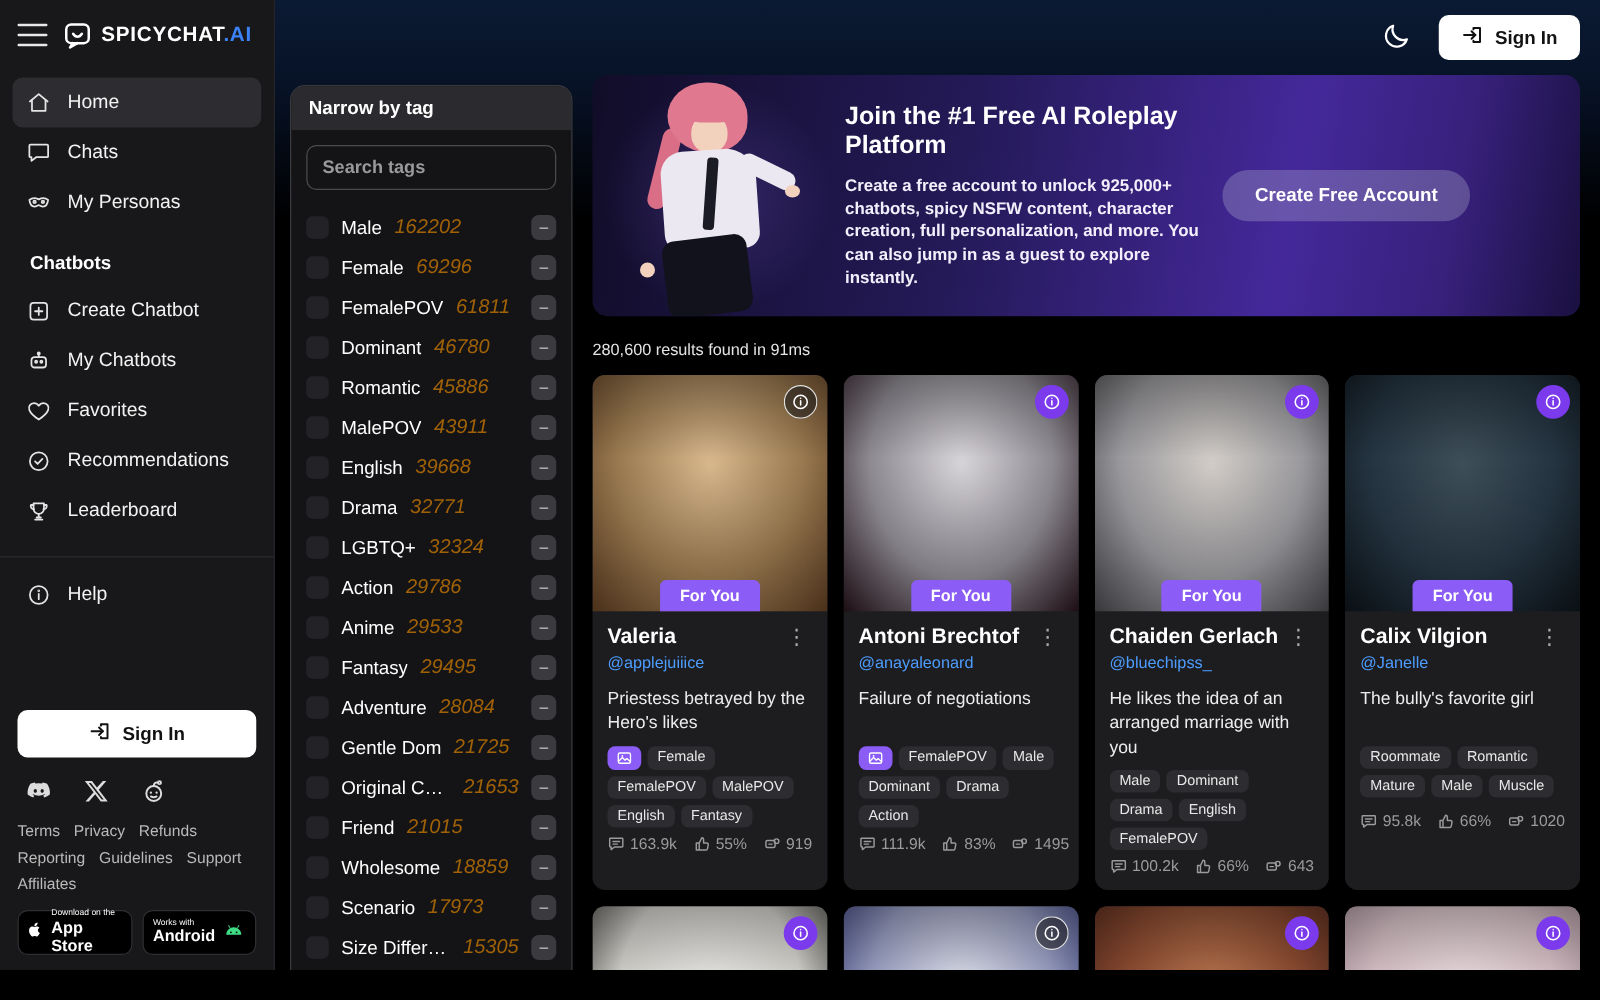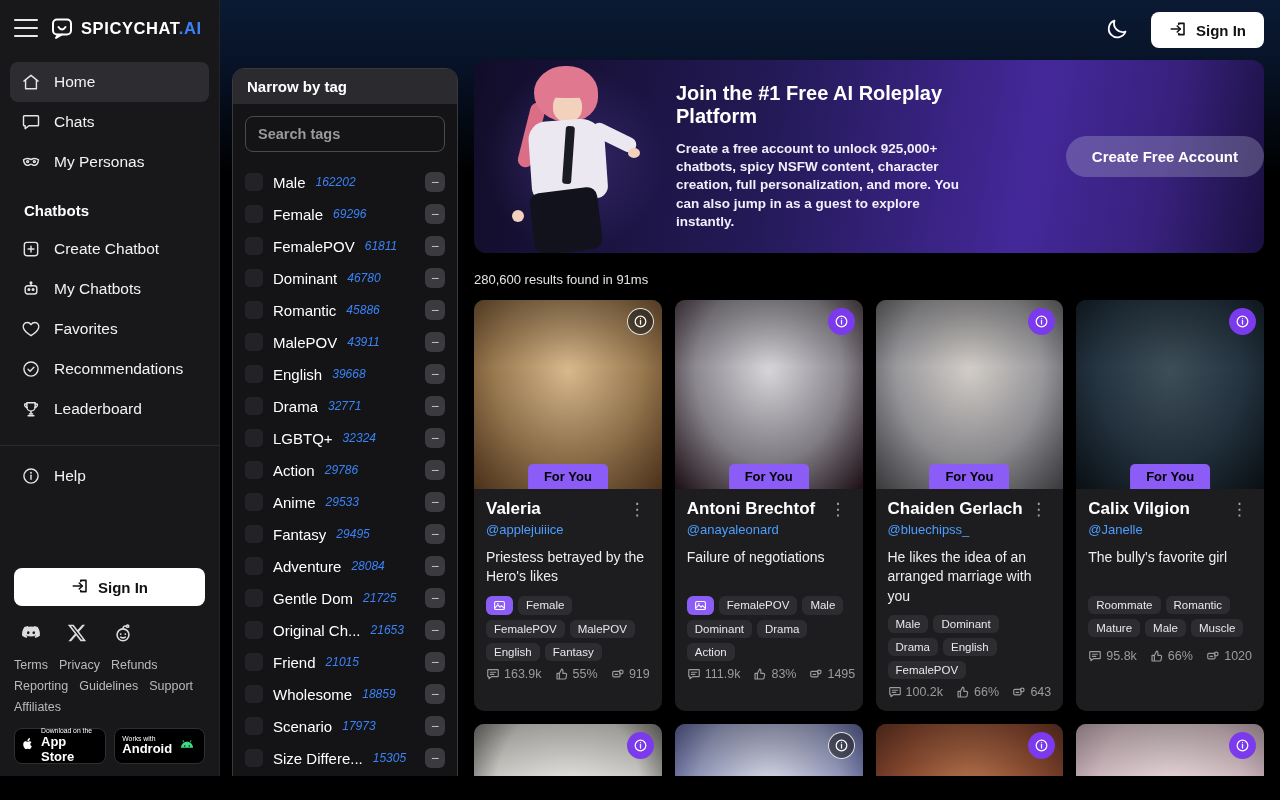--- a/index.html
+++ b/index.html
@@ -50,21 +50,21 @@
   
   .tag-panel { width:226px; flex:none; margin-top:8px; background:#141416; border:1px solid #3a3a3e; border-radius:12px; overflow:hidden; }
   .tag-panel-header { background:#2b2b2f; padding:9px 14px; font-size:15px; font-weight:700; }
   .tag-search { margin:12px 12px 10px; }
   .tag-search input { width:100%; height:36px; background:transparent; border:1px solid #4a4a4f; border-radius:8px; padding:0 12px; color:#e8e8e8; font-size:14.5px; font-family:inherit; outline:none;font-weight:bold; }
   .tag-search input::placeholder { color:#9a9a9a; }
   .tag-list { padding:4px 0 12px; }
   .tag-row { display:flex; align-items:center; height:32px; padding:0 12px; gap:10px; }
   .tag-check { width:18px; height:18px; flex:none; background:#232327; border-radius:5px; border:none; cursor:pointer; }
   .tag-label { font-size:15px; color:#fff; white-space:nowrap; overflow:hidden; text-overflow:ellipsis; }
-  .tag-count { font-size:12px; font-style:italic; color:#3b82f6; flex:none; }
+  .tag-count { font-size:16px; font-style:italic; color:#a16207; flex:none; }
   .tag-minus { margin-left:auto; width:20px; height:20px; flex:none; background:#3a3a3f; color:#c2c2c2; border:none; border-radius:6px; font-size:14px; line-height:1; cursor:pointer; display:flex; align-items:center; justify-content:center; }
 
   
   .main { flex:1; display:flex; flex-direction:column; min-width:0; }
   .hero { height:193px; flex:none; border-radius:12px; overflow:hidden; position:relative; display:flex; align-items:center;
           background:linear-gradient(100deg,#110d28 0%,#241a58 38%,#44289a 70%,#37217c 86%,#1a1040 100%); }
   .hero-art { width:202px; height:100%; position:relative; flex:none; }
   .hero-art div { position:absolute; }
   .ha-glow { left:8px; top:6px; width:185px; height:185px; background:radial-gradient(circle,rgba(150,110,255,.22),rgba(0,0,0,0) 70%); }
   .ha-hair { left:60px; top:6px; width:64px; height:56px; background:#e0798f; border-radius:50% 50% 46% 54%; }
@@ -73,21 +73,21 @@
   .ha-bangs { left:72px; top:22px; width:44px; height:16px; background:#e0798f; border-radius:50% 50% 40% 40%; }
   .ha-shirt { left:56px; top:60px; width:76px; height:80px; background:#ece8f2; border-radius:18px 24px 12px 14px; transform:rotate(-4deg); }
   .ha-tie { left:90px; top:66px; width:9px; height:58px; background:#1b1b25; border-radius:3px; transform:rotate(4deg); }
   .ha-arm { left:116px; top:70px; width:48px; height:15px; background:#ece8f2; border-radius:8px; transform:rotate(26deg); }
   .ha-hand { left:154px; top:88px; width:12px; height:10px; background:#f3d2bd; border-radius:50%; }
   .ha-pants { left:58px; top:130px; width:68px; height:62px; background:#12121c; border-radius:10px; transform:rotate(-7deg); }
   .ha-hand2 { left:38px; top:150px; width:12px; height:12px; background:#f3d2bd; border-radius:50%; }
   .hero-text { flex:1; padding:0 16px 0 0; max-width:390px; }
   .hero-title { font-size:20px; font-weight:700; margin-bottom:12px; }
   .hero-body { font-size:13.5px; line-height:1.35; font-weight:700; color:#f2eefb; }
-  .hero-cta-wrap { flex:1; display:flex; justify-content:flex-end; }
+  .hero-cta-wrap { flex:1; display:flex; justify-content:flex-start; }
   .hero-cta { background:rgba(190,190,215,.30); color:#fff; border:none; border-radius:22px; padding:12px 26px; font-size:15px; font-weight:700; font-family:inherit; cursor:pointer; }
 
   .search-row { margin-top:21px; flex:none; display:flex; align-items:center; gap:10px; }
   .filter-btn { width:42px; height:40px; flex:none; background:#0c0c0e; border:2px solid #2563eb; border-radius:10px; color:#fff; cursor:pointer; display:flex; align-items:center; justify-content:center; }
   .filter-btn svg { width:20px; height:20px; }
   .search-box { width:412px; height:40px; background:#0c0c0e; border:1px solid #3a3a3e; border-radius:8px; display:flex; align-items:center; gap:10px; padding:0 13px; }
   .search-box svg { width:17px; height:17px; color:#a0a0a0; flex:none; }
   .search-box input { flex:1; background:none; border:none; outline:none; color:#e8e8e8; font-size:15px; font-family:inherit; }
   .search-box input::placeholder { color:#8d8d8d; }
   .nsfw-group { margin-left:auto; display:flex; align-items:center; gap:10px; }
@@ -99,21 +99,21 @@
 
   .results-line { margin-top:19px; flex:none; font-size:13px; color:#e4e4e4; }
 
   .grid { margin-top:13px; display:grid; grid-template-columns:repeat(4,1fr); gap:13px; }
   .card { background:#1d1d20; border-radius:10px; overflow:hidden; cursor:pointer; }
   .card-img { height:189px; position:relative; }
   .info-btn { position:absolute; top:8px; right:8px; width:27px; height:27px; border-radius:50%; border:none; cursor:pointer; display:flex; align-items:center; justify-content:center; color:#fff; }
   .info-btn.dark { background:rgba(25,25,28,.55); box-shadow:0 0 0 1px rgba(255,255,255,.85) inset; }
   .info-btn.purple { background:#7c3aed; }
   .info-btn svg { width:15px; height:15px; }
-  .foryou { position:absolute; bottom:0; left:50%; transform:translateX(-50%); background:#8b5cf6; color:#000000; font-size:13px; font-weight:700; padding:5px 16px; border-radius:5px 5px 0 0; white-space:nowrap; }
+  .foryou { position:absolute; bottom:0; left:50%; transform:translateX(-50%); background:#8b5cf6; color:#ffffff; font-size:13px; font-weight:700; padding:5px 16px; border-radius:5px 5px 0 0; white-space:nowrap; }
   .card-body { padding:10px 12px 12px; }
   .name-row { display:flex; align-items:flex-start; justify-content:space-between; }
   .card-name { font-size:17px; font-weight:700; }
   .card-menu { color:#a8a8a8; font-size:17px; line-height:1; background:none; border:none; cursor:pointer; padding:2px 4px; }
   .card-user { font-size:13px; color:#4d9dff; margin-top:2px; display:inline-block; text-decoration:none; cursor:pointer; }
   .card-desc { margin-top:10px; font-size:14px; line-height:1.38; color:#ededed; min-height:39px; }
   .chips { display:flex; flex-wrap:wrap; gap:5px; margin-top:9px; min-height:47px; align-content:flex-start; }
   .chip { background:#2d2d31; color:#e8e8e8; border-radius:6px; padding:3px 8px; font-size:11.5px; cursor:pointer; }
   .chip.imgchip { background:#8b5cf6; display:flex; align-items:center; padding:3px 7px; }
   .chip.imgchip svg { width:13px; height:13px; color:#fff; }

